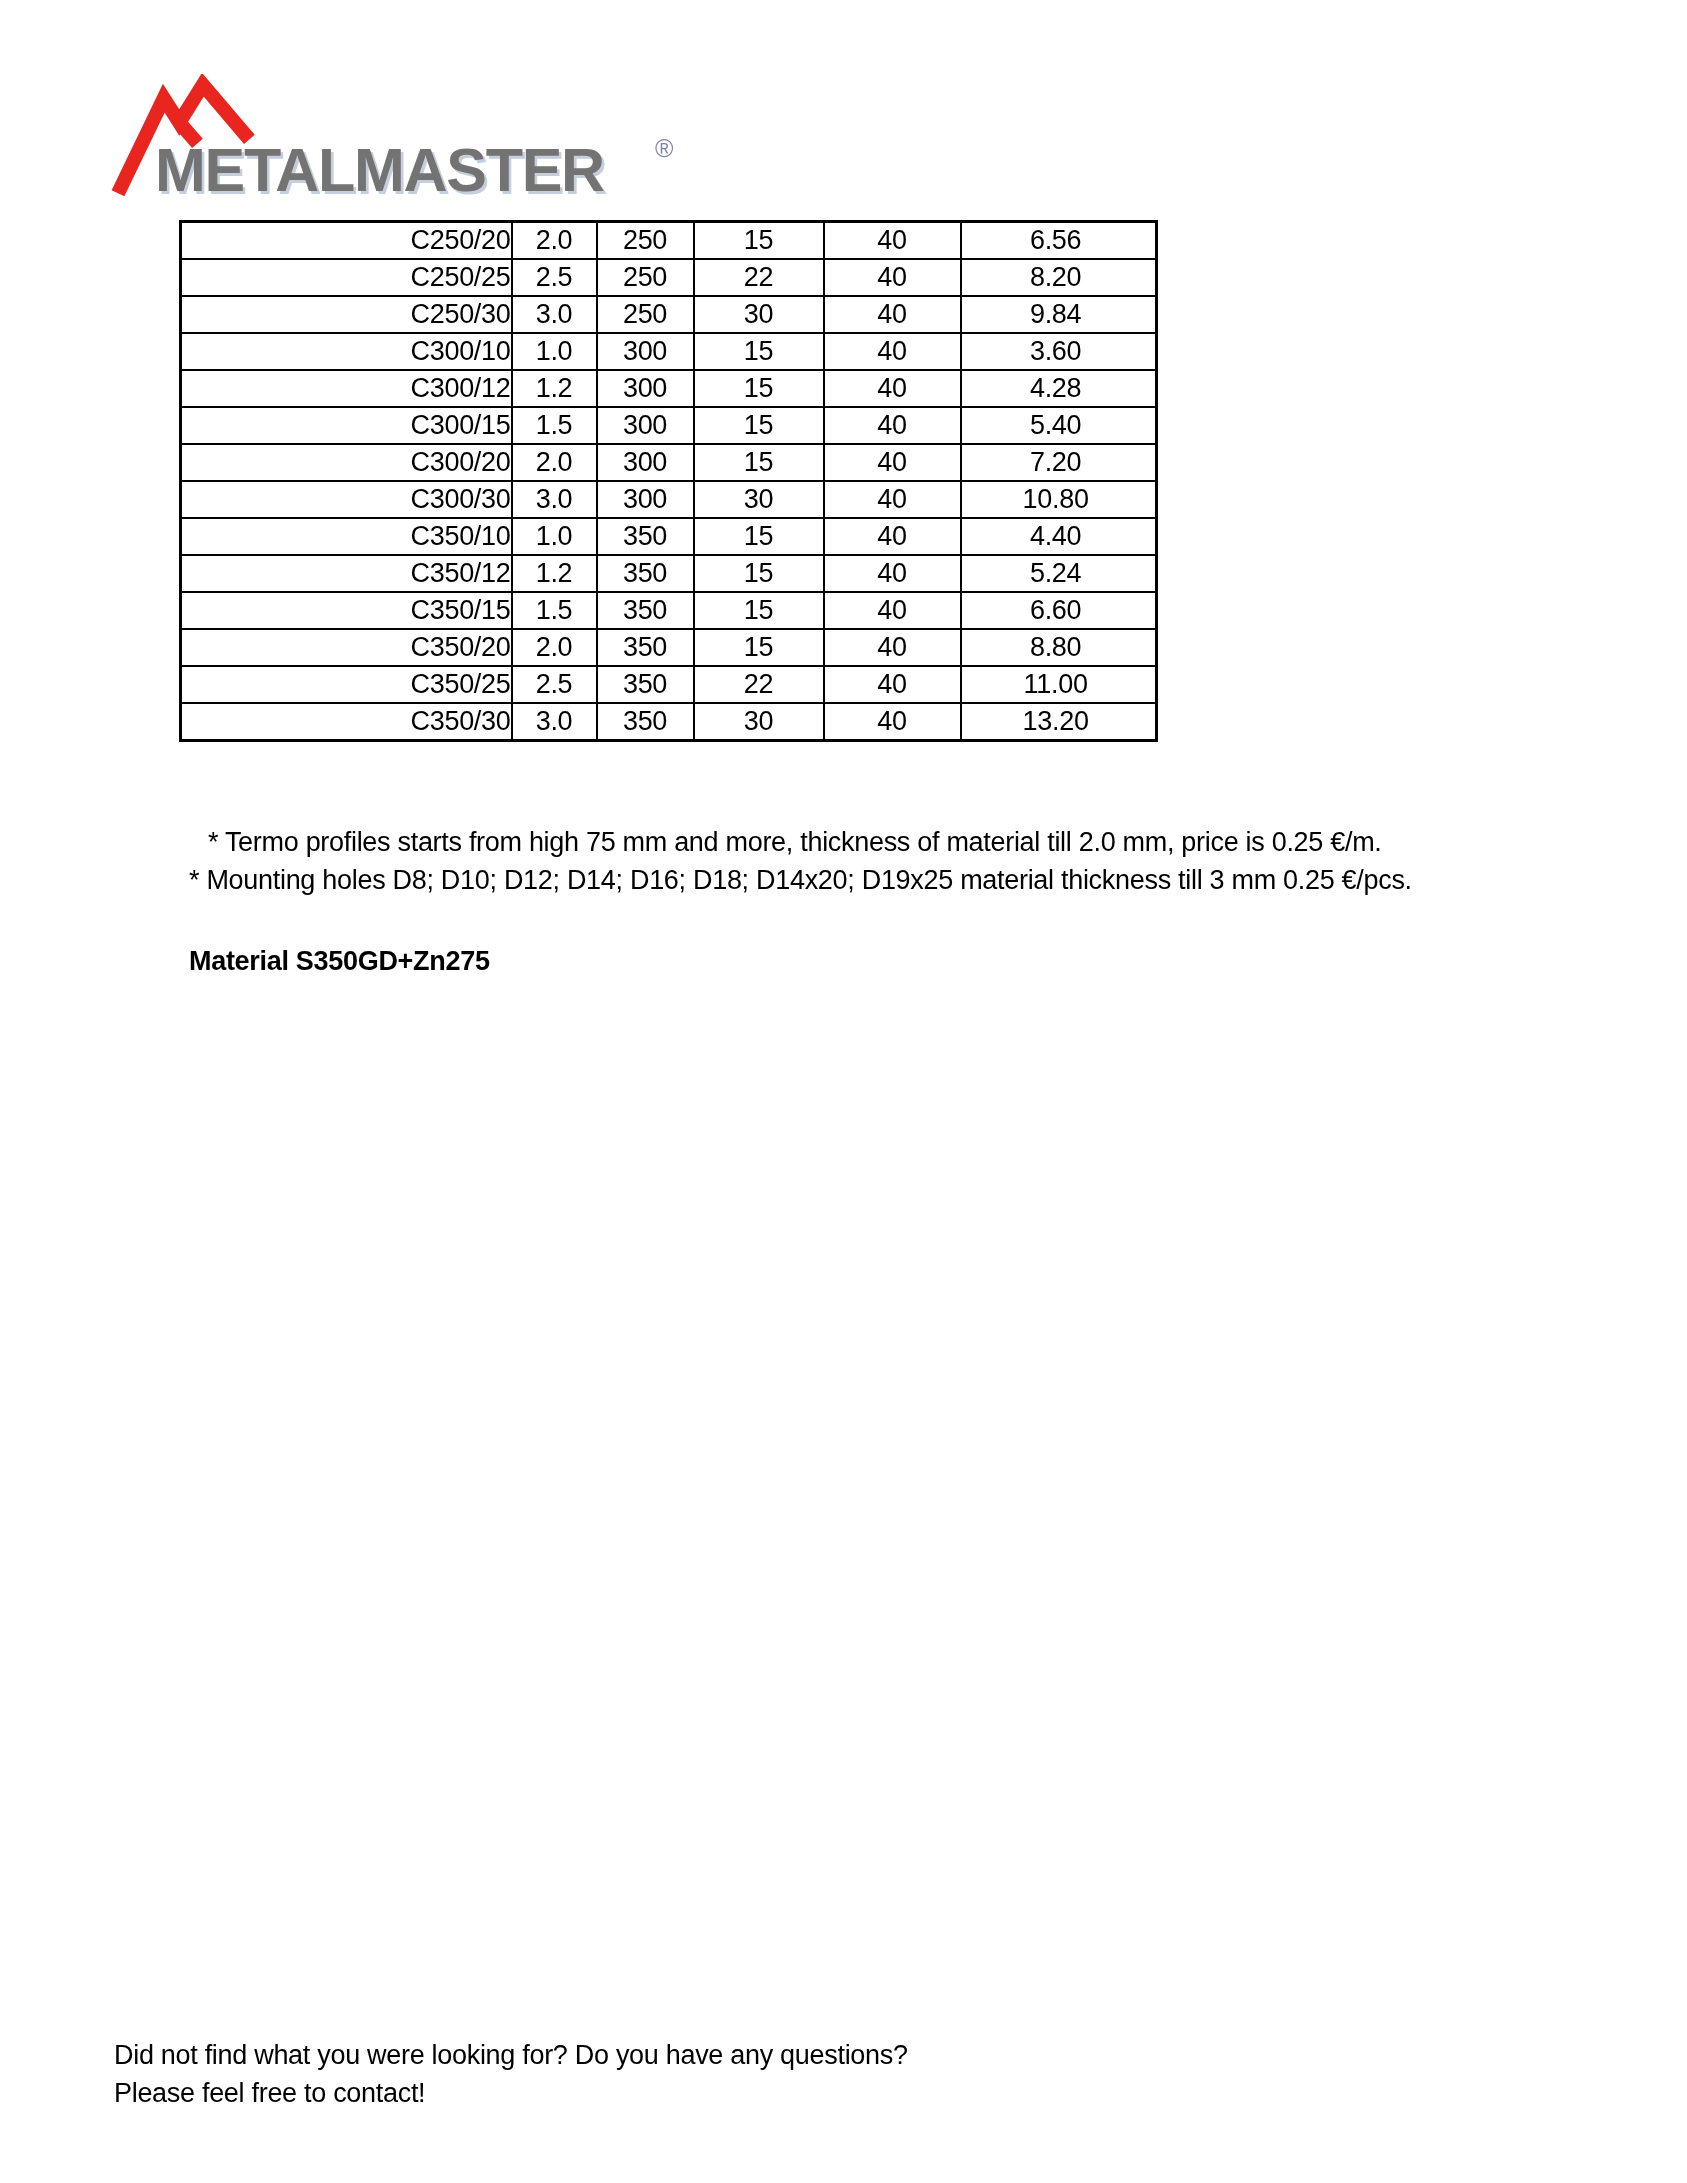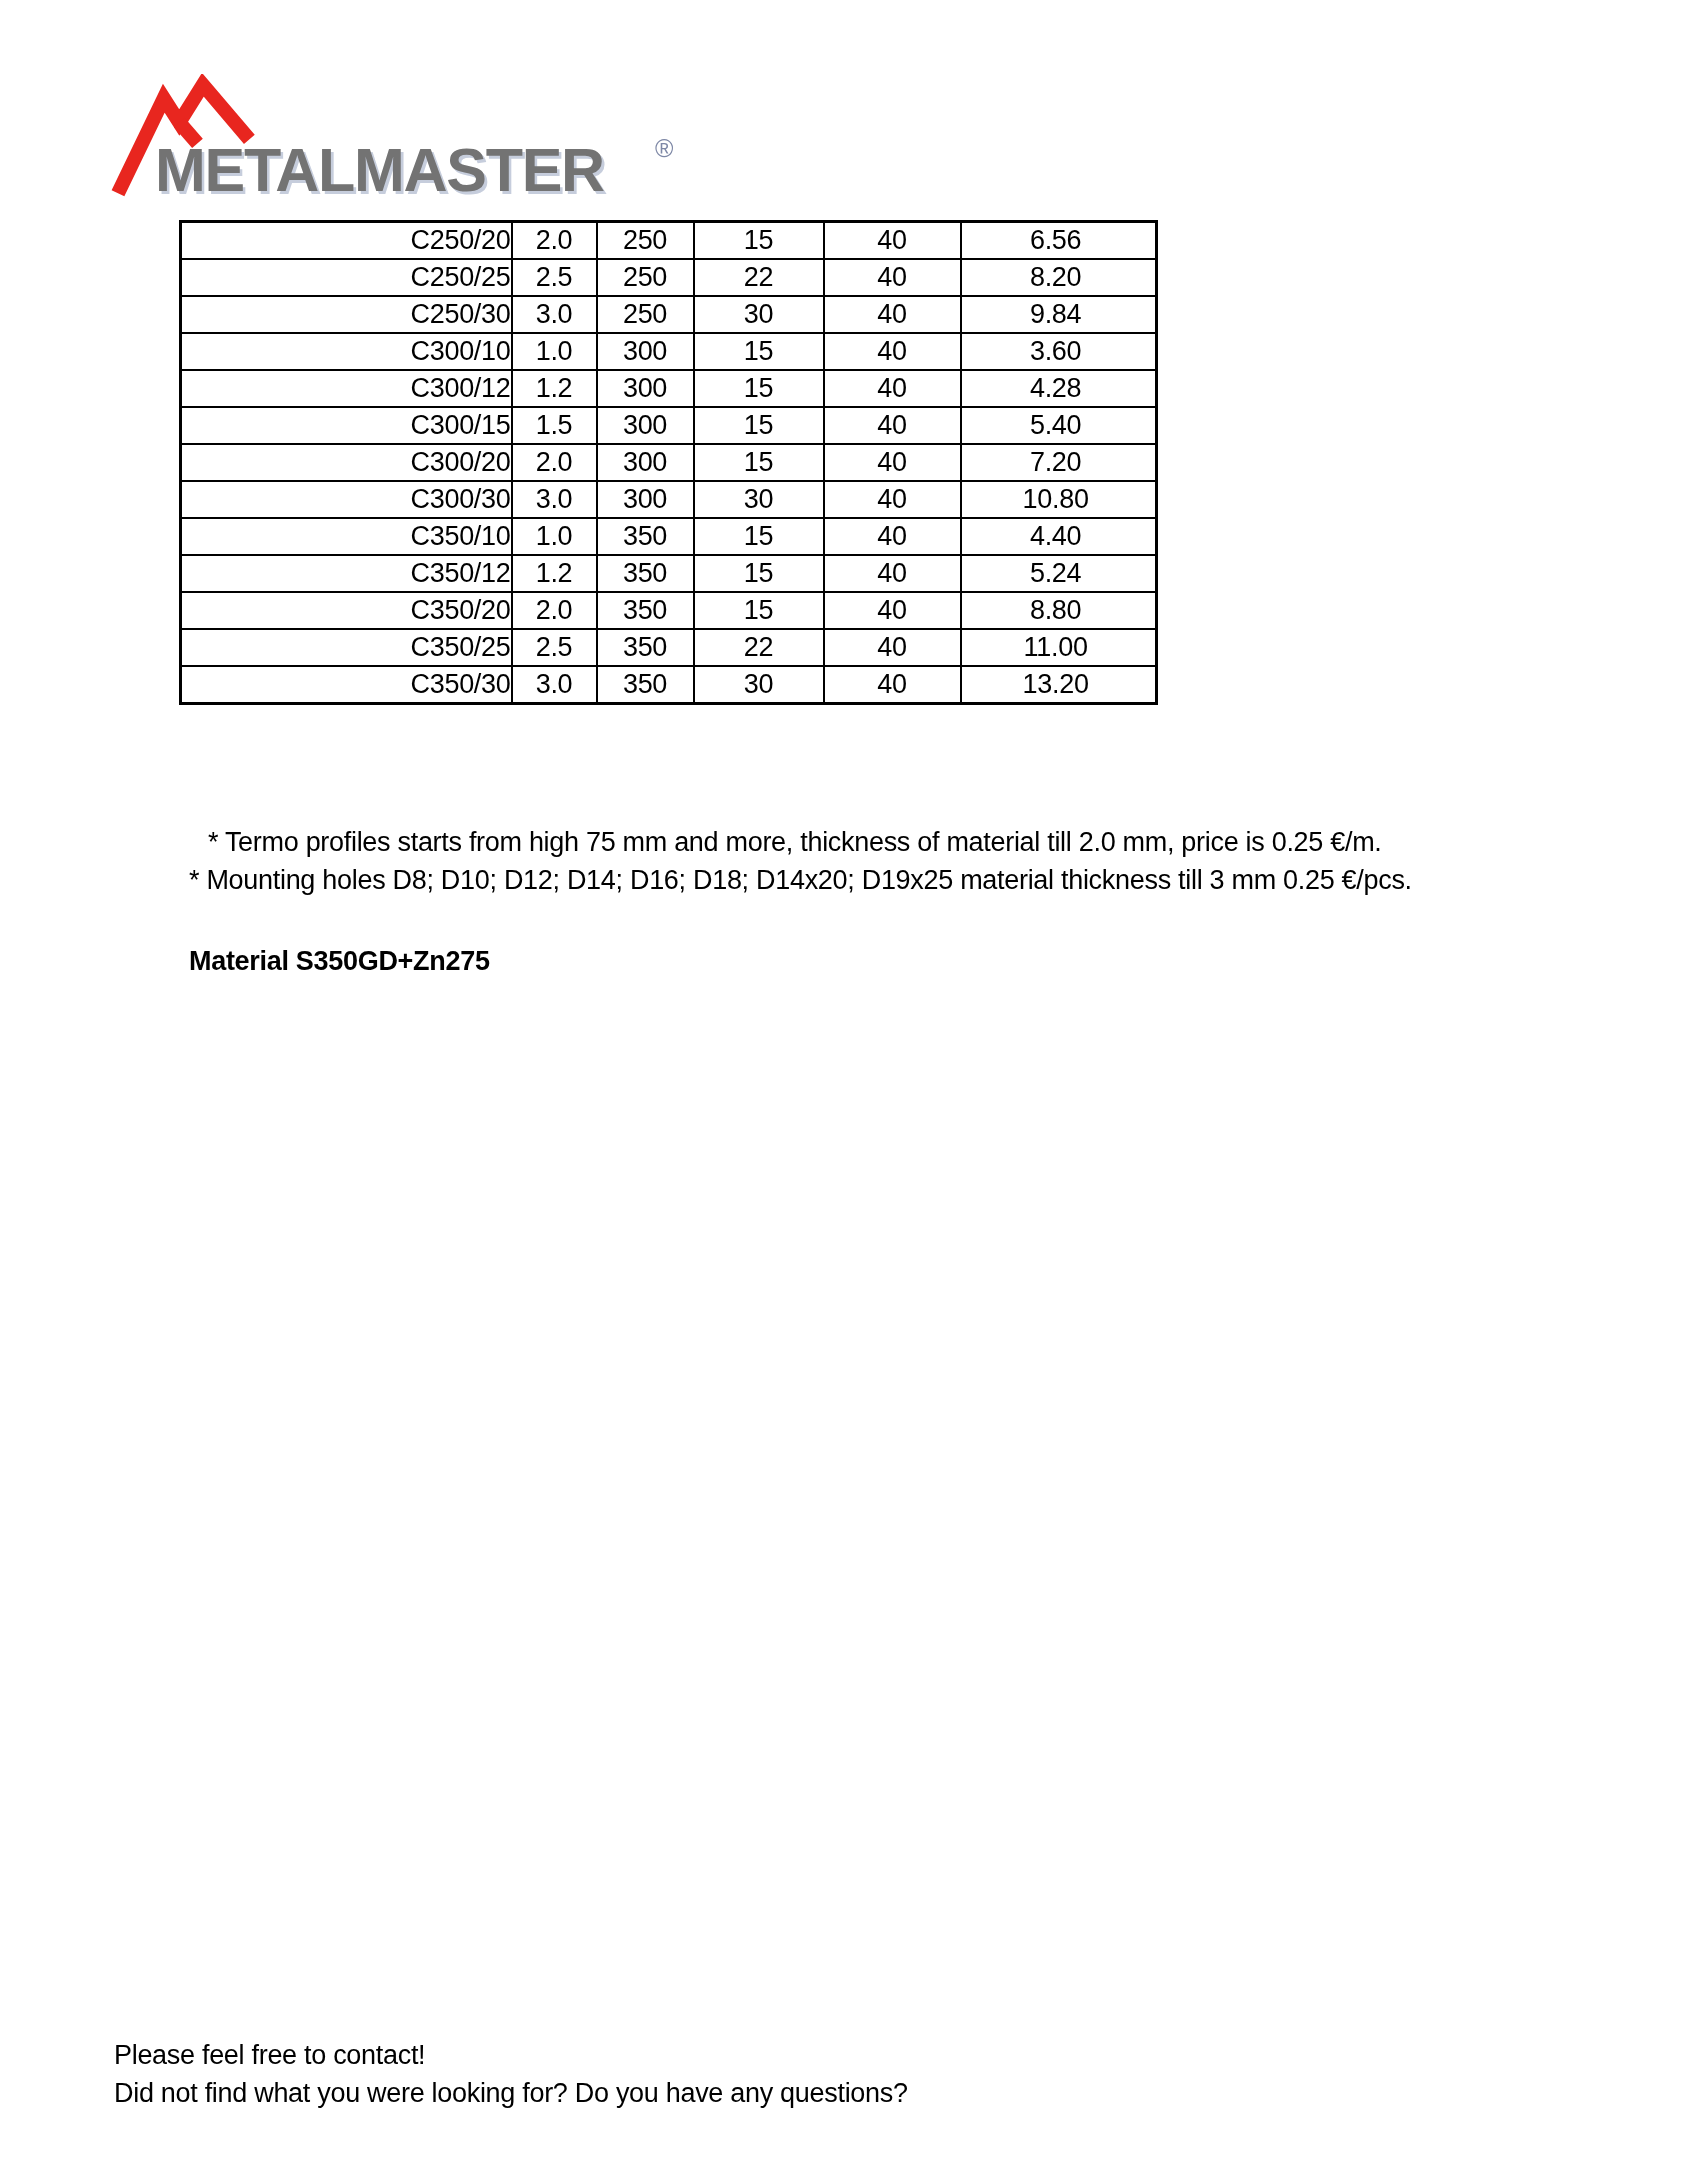--- a/index.html
+++ b/index.html
@@ -186,20 +186,28 @@
         </tr>
         <tr>
           <td class="c0">C350/12</td>
           <td class="c1">1.2</td>
           <td class="c2">350</td>
           <td class="c3">15</td>
           <td class="c4">40</td>
           <td class="c5">5.24</td>
         </tr>
         <tr>
+          <td class="c0">C350/15</td>
+          <td class="c1">1.5</td>
+          <td class="c2">350</td>
+          <td class="c3">15</td>
+          <td class="c4">40</td>
+          <td class="c5">6.60</td>
+        </tr>
+        <tr>
           <td class="c0">C350/20</td>
           <td class="c1">2.0</td>
           <td class="c2">350</td>
           <td class="c3">15</td>
           <td class="c4">40</td>
           <td class="c5">8.80</td>
         </tr>
         <tr>
           <td class="c0">C350/25</td>
           <td class="c1">2.5</td>
@@ -218,18 +226,18 @@
         </tr>
       </tbody>
   </table>
 
   <div class="note note1">* Termo profiles starts from high 75 mm and more, thickness of material till 2.0 mm, price is 0.25 €/m.</div>
   <div class="note note2">* Mounting holes D8; D10; D12; D14; D16; D18; D14x20; D19x25 material thickness till 3 mm 0.25 €/pcs.</div>
 
   <div class="material">Material S350GD+Zn275</div>
 
   <div class="footer">
+    <div>Did not find what you were looking for? Do you have any questions?</div>
     <div>Please feel free to contact!</div>
-    <div>Did not find what you were looking for? Do you have any questions?</div>
   </div>
 
 </div>
 
 
 </body></html>

